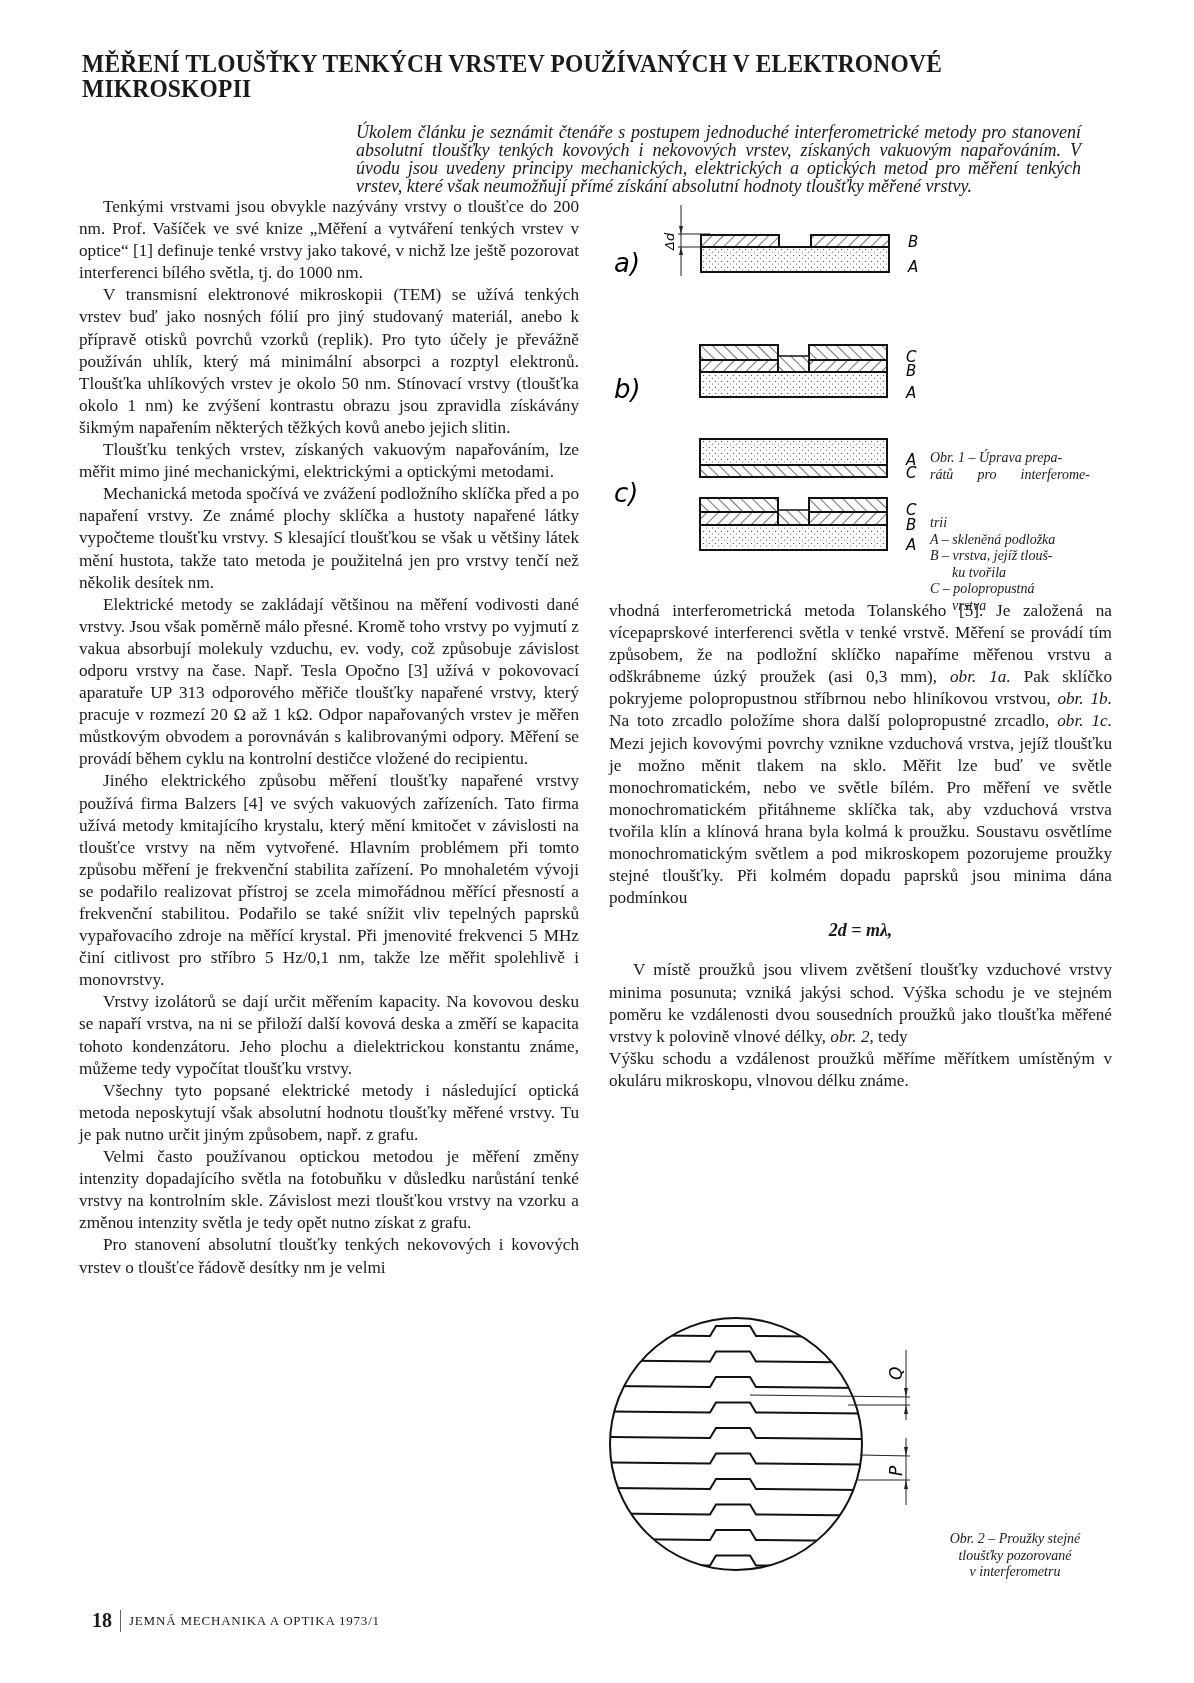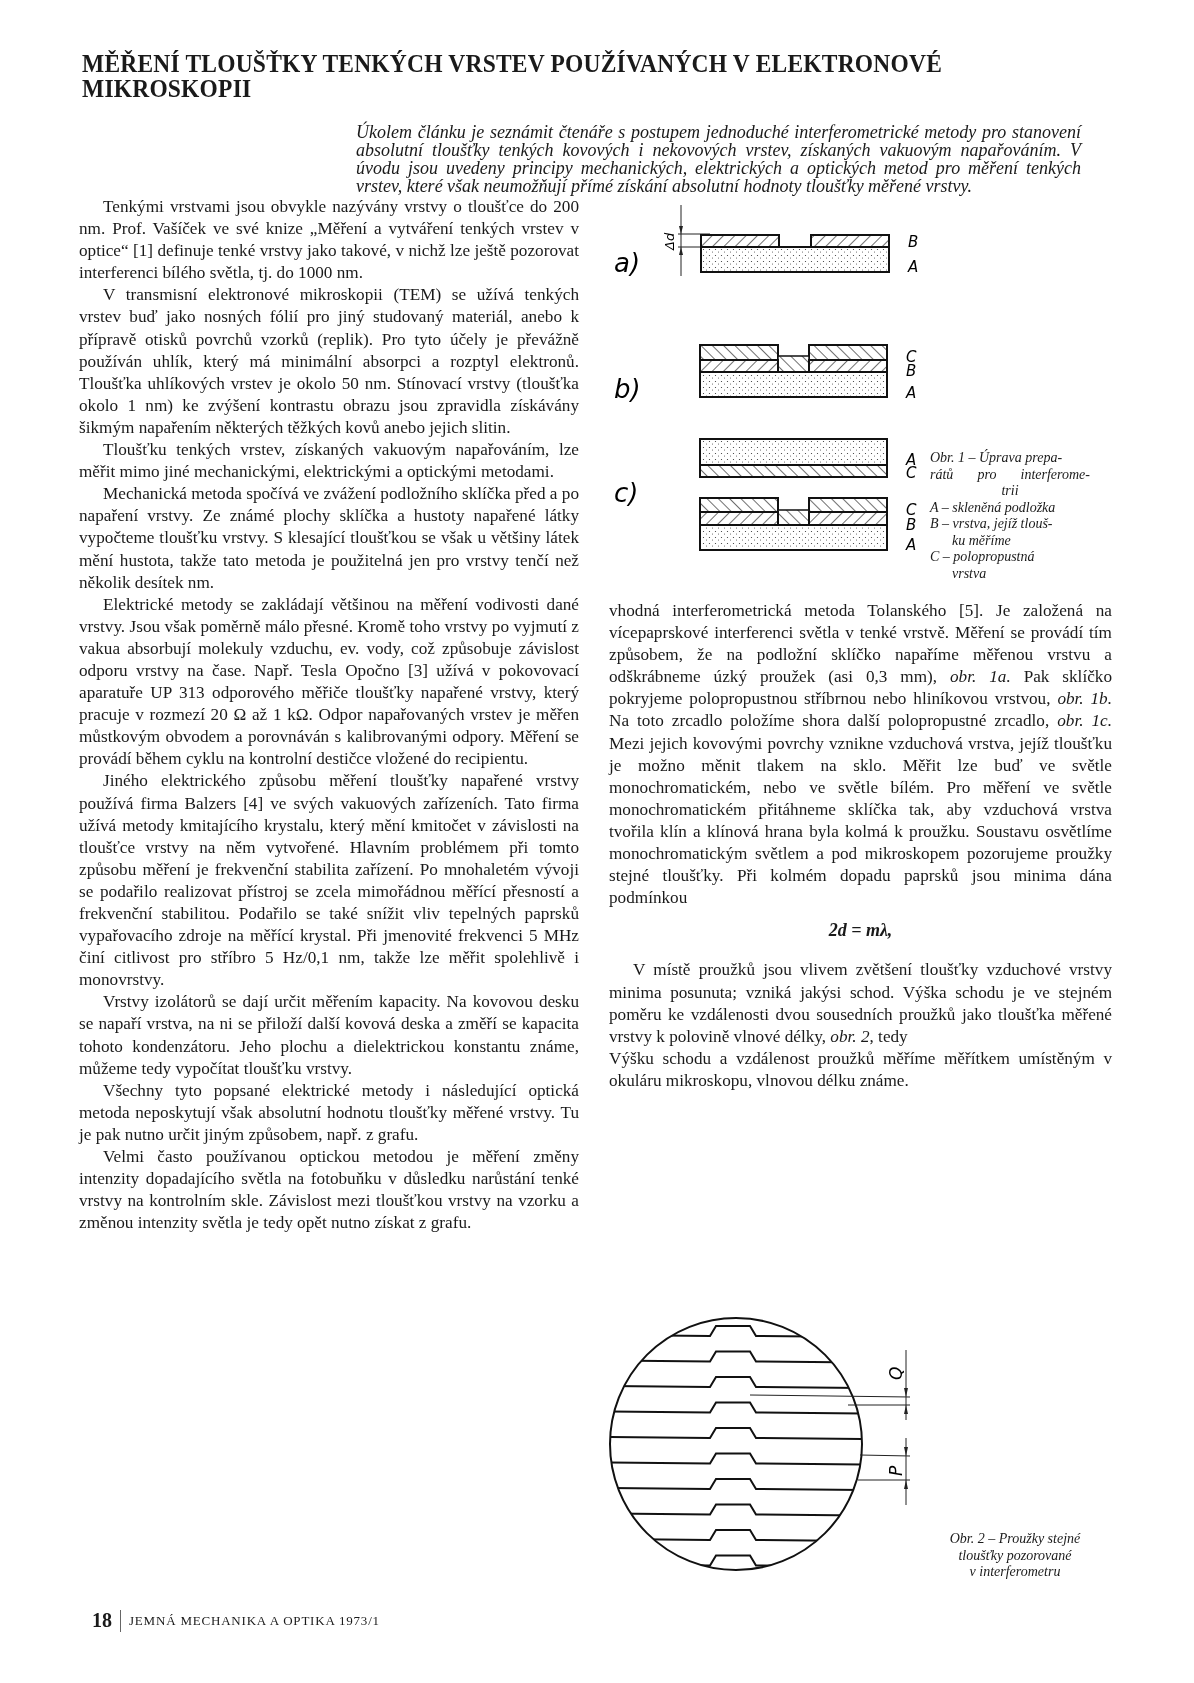--- a/index.html
+++ b/index.html
@@ -16,21 +16,21 @@
   .eq2{display:flex;justify-content:center;align-items:center;margin:14px 0 12px 0;font-style:italic;font-size:18px;}
   .frac{display:inline-flex;flex-direction:column;align-items:center;margin:0 3px;font-size:16px;line-height:17px;}
   .frac .num{border-bottom:1px solid #222;padding:0 2px;}
   .gap{height:10px;}
   .i{font-style:italic;}
   .footer{position:absolute;left:92px;top:1609px;font-family:"Liberation Serif",serif;font-size:13px;letter-spacing:0.8px;display:flex;align-items:center;}
   .footer .pg{font-weight:bold;font-size:20px;margin-right:8px;letter-spacing:0;}
   .footer .sep{display:inline-block;width:1px;height:22px;background:#666;margin-right:8px;}
   .fig1{position:absolute;left:600px;top:200px;width:340px;height:400px;}
   .cap1{position:absolute;left:930px;top:450px;width:160px;font-family:"Liberation Serif",serif;font-style:italic;font-size:14px;line-height:16.5px;}
-  .cap1 .c{text-align:center;}
+  .cap1 .c{text-align:left;margin-top:32px;}
   .cap1 .ind{padding-left:22px;}
   .fig2{position:absolute;left:600px;top:1310px;width:340px;height:280px;}
   .cap2{position:absolute;left:925px;top:1510px;width:180px;text-align:center;font-family:Liberation Serif, serif;font-style:italic;font-size:14px;line-height:16.5px;margin-top:21px;}
   .lbl{font-family:"DejaVu Sans","Liberation Sans",sans-serif;font-style:italic;}
 </style>
 </head>
 <body>
 
 <div class="title">
   <div>MĚŘENÍ TLOUŠŤKY TENKÝCH VRSTEV POUŽÍVANÝCH V ELEKTRONOVÉ</div>
@@ -42,20 +42,21 @@
 <div class="col left">
   <p>Tenkými vrstvami jsou obvykle nazývány vrstvy o tloušťce do 200 nm. Prof. Vašíček ve své knize „Měření a vytváření tenkých vrstev v optice“ [1] definuje tenké vrstvy jako takové, v nichž lze ještě pozorovat interferenci bílého světla, tj. do 1000 nm.</p>
   <p>V transmisní elektronové mikroskopii (TEM) se užívá tenkých vrstev buď jako nosných fólií pro jiný studovaný materiál, anebo k přípravě otisků povrchů vzorků (replik). Pro tyto účely je převážně používán uhlík, který má minimální absorpci a rozptyl elektronů. Tloušťka uhlíkových vrstev je okolo 50 nm. Stínovací vrstvy (tloušťka okolo 1 nm) ke zvýšení kontrastu obrazu jsou zpravidla získávány šikmým napařením některých těžkých kovů anebo jejich slitin.</p>
   <p>Tloušťku tenkých vrstev, získaných vakuovým napařováním, lze měřit mimo jiné mechanickými, elektrickými a optickými metodami.</p>
   <p>Mechanická metoda spočívá ve zvážení podložního sklíčka před a po napaření vrstvy. Ze známé plochy sklíčka a hustoty napařené látky vypočteme tloušťku vrstvy. S klesající tloušťkou se však u většiny látek mění hustota, takže tato metoda je použitelná jen pro vrstvy tenčí než několik desítek nm.</p>
   <p>Elektrické metody se zakládají většinou na měření vodivosti dané vrstvy. Jsou však poměrně málo přesné. Kromě toho vrstvy po vyjmutí z vakua absorbují molekuly vzduchu, ev. vody, což způsobuje závislost odporu vrstvy na čase. Např. Tesla Opočno [3] užívá v pokovovací aparatuře UP 313 odporového měřiče tloušťky napařené vrstvy, který pracuje v rozmezí 20 Ω až 1 kΩ. Odpor napařovaných vrstev je měřen můstkovým obvodem a porovnáván s kalibrovanými odpory. Měření se provádí během cyklu na kontrolní destičce vložené do recipientu.</p>
   <p>Jiného elektrického způsobu měření tloušťky napařené vrstvy používá firma Balzers [4] ve svých vakuových zařízeních. Tato firma užívá metody kmitajícího krystalu, který mění kmitočet v závislosti na tloušťce vrstvy na něm vytvořené. Hlavním problémem při tomto způsobu měření je frekvenční stabilita zařízení. Po mnohaletém vývoji se podařilo realizovat přístroj se zcela mimořádnou měřící přesností a frekvenční stabilitou. Podařilo se také snížit vliv tepelných paprsků vypařovacího zdroje na měřící krystal. Při jmenovité frekvenci 5 MHz činí citlivost pro stříbro 5 Hz/0,1 nm, takže lze měřit spolehlivě i monovrstvy.</p>
   <p>Vrstvy izolátorů se dají určit měřením kapacity. Na kovovou desku se napaří vrstva, na ni se přiloží další kovová deska a změří se kapacita tohoto kondenzátoru. Jeho plochu a dielektrickou konstantu známe, můžeme tedy vypočítat tloušťku vrstvy.</p>
   <p>Všechny tyto popsané elektrické metody i následující optická metoda neposkytují však absolutní hodnotu tloušťky měřené vrstvy. Tu je pak nutno určit jiným způsobem, např. z grafu.</p>
   <p>Velmi často používanou optickou metodou je měření změny intenzity dopadajícího světla na fotobuňku v důsledku narůstání tenké vrstvy na kontrolním skle. Závislost mezi tloušťkou vrstvy na vzorku a změnou intenzity světla je tedy opět nutno získat z grafu.</p>
+  <p>Pro stanovení absolutní tloušťky tenkých nekovových i kovových vrstev o tloušťce řádově desítky nm je velmi</p>
 </div>
 
 <svg class="fig1" viewBox="0 0 340 400" xmlns="http://www.w3.org/2000/svg">
   <defs>
     <pattern id="dots" width="6" height="6" patternUnits="userSpaceOnUse">
       <rect width="6" height="6" fill="#fff"></rect>
       <circle cx="1.5" cy="1.5" r="0.6" fill="#333"></circle>
       <circle cx="4.5" cy="4" r="0.5" fill="#444"></circle>
     </pattern>
     <pattern id="hatchR" width="8" height="8" patternUnits="userSpaceOnUse" patternTransform="rotate(45)">
@@ -114,21 +115,21 @@
     <text x="306" y="350" font-size="15" class="lbl">A</text>
   </g>
 </svg>
 
 <div class="cap1">
   <div>Obr. 1 – Úprava prepa-</div>
   <div style="text-align:justify;text-align-last:justify;">rátů pro interferome-</div>
   <div class="c">trii</div>
   <div>A – skleněná podložka</div>
   <div>B – vrstva, jejíž tlouš-</div>
-  <div class="ind">ku měříme</div>
+  <div class="ind">ku tvořila</div>
   <div>C – polopropustná</div>
   <div class="ind">vrstva</div>
 </div>
 
 <div class="col right">
   <p class="noind"><span>vhodná interferometrická metoda Tolanského [5]. Je založená na vícepaprskové interferenci světla v tenké vrstvě. Měření se provádí tím způsobem, že na podložní sklíčko napaříme měřenou vrstvu a odškrábneme úzký proužek (asi 0,3 mm), </span><span class="i">obr. 1a.</span><span> Pak sklíčko pokryjeme polopropustnou stříbrnou nebo hliníkovou vrstvou, </span><span class="i">obr. 1b.</span><span> Na toto zrcadlo položíme shora další polopropustné zrcadlo, </span><span class="i">obr. 1c.</span><span> Mezi jejich kovovými povrchy vznikne vzduchová vrstva, jejíž tloušťku je možno měnit tlakem na sklo. Měřit lze buď ve světle monochromatickém, nebo ve světle bílém. Pro měření ve světle monochromatickém přitáhneme sklíčka tak, aby vzduchová vrstva tvořila klín a klínová hrana byla kolmá k proužku. Soustavu osvětlíme monochromatickým světlem a pod mikroskopem pozorujeme proužky stejné tloušťky. Při kolmém dopadu paprsků jsou minima dána podmínkou</span></p>
   <div class="eq">2d = mλ,</div>
   <div class="gap"></div>
   <p><span>V místě proužků jsou vlivem zvětšení tloušťky vzduchové vrstvy minima posunuta; vzniká jakýsi schod. Výška schodu je ve stejném poměru ke vzdálenosti dvou sousedních proužků jako tloušťka měřené vrstvy k polovině vlnové délky, </span><span class="i">obr. 2</span><span>, tedy</span></p>
   <p class="noind">Výšku schodu a vzdálenost proužků měříme měřítkem umístěným v okuláru mikroskopu, vlnovou délku známe.</p>

